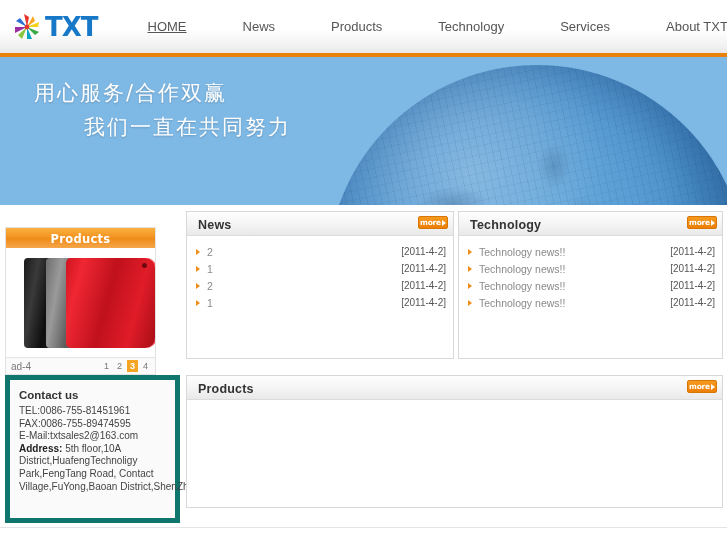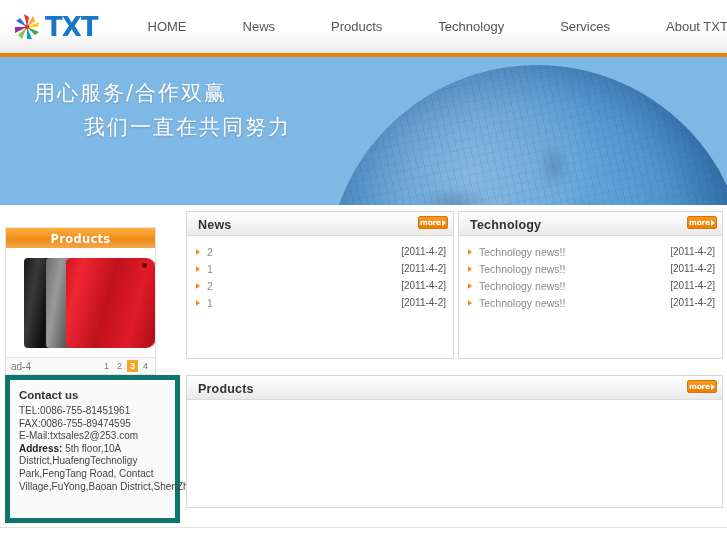--- a/index.html
+++ b/index.html
@@ -23,21 +23,21 @@
     font-family:"DejaVu Sans", sans-serif;
     font-size:26px; font-weight:bold; color:#1878c8; letter-spacing:-1px;
     margin-left:1px; line-height:1;
   }
   .nav { display:flex; align-items:center; flex:1; height:100%; }
   .nav a {
     color:#555; font-size:13px; text-decoration:none;
     padding:0 28px; line-height:53px; display:inline-block;
     white-space:nowrap;
   }
-  .nav a:first-child { margin-left:22px; }
+  .nav a:first-child { margin-left:22px;text-decoration:underline; }
 
   .orange-bar { position:absolute; left:0; top:53px; width:727px; height:4px; background:#e8820c; }
 
   
   .banner {
     position:absolute; left:0; top:57px; width:727px; height:148px;
     background:#7eb8e4; overflow:hidden;
   }
   .globe {
     position:absolute; right:-20px; top:8px; width:420px; height:420px;
@@ -262,21 +262,21 @@
           <span class="pg">4</span>
         </span>
       </div>
     </div>
 
     <div class="panel" id="contact">
       <div class="ct-title">Contact us</div>
       <div class="ct-lines">
         <div>TEL:0086-755-81451961</div>
         <div>FAX:0086-755-89474595</div>
-        <div>E-Mail:txtsales2@253.com</div>
+        <div>E-Mail:txtsales2@163.com</div>
         <div><b>Address:</b><span> 5th floor,10A</span></div>
         <div>District,HuafengTechnoligy</div>
         <div>Park,FengTang Road, Contact</div>
         <div>Village,FuYong,Baoan District,ShenZhen</div>
       </div>
     </div>
 
     <div class="panel" id="news">
       <div class="panel-head">
         <span class="panel-title">News</span>

